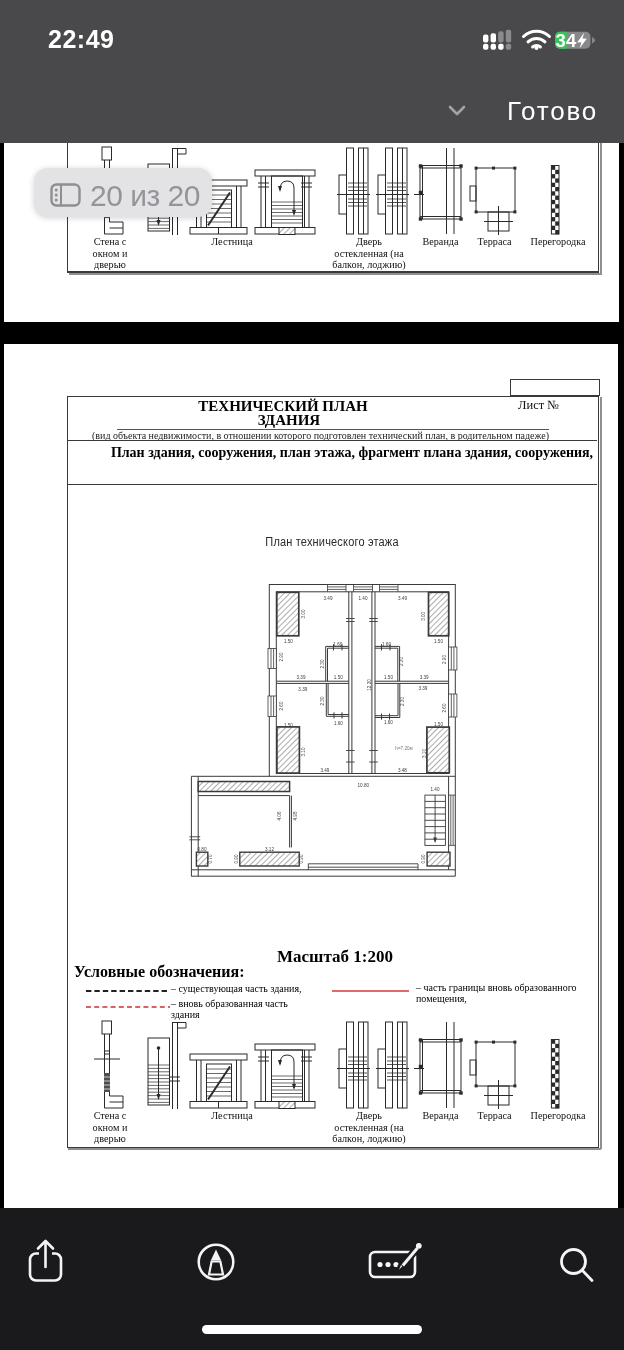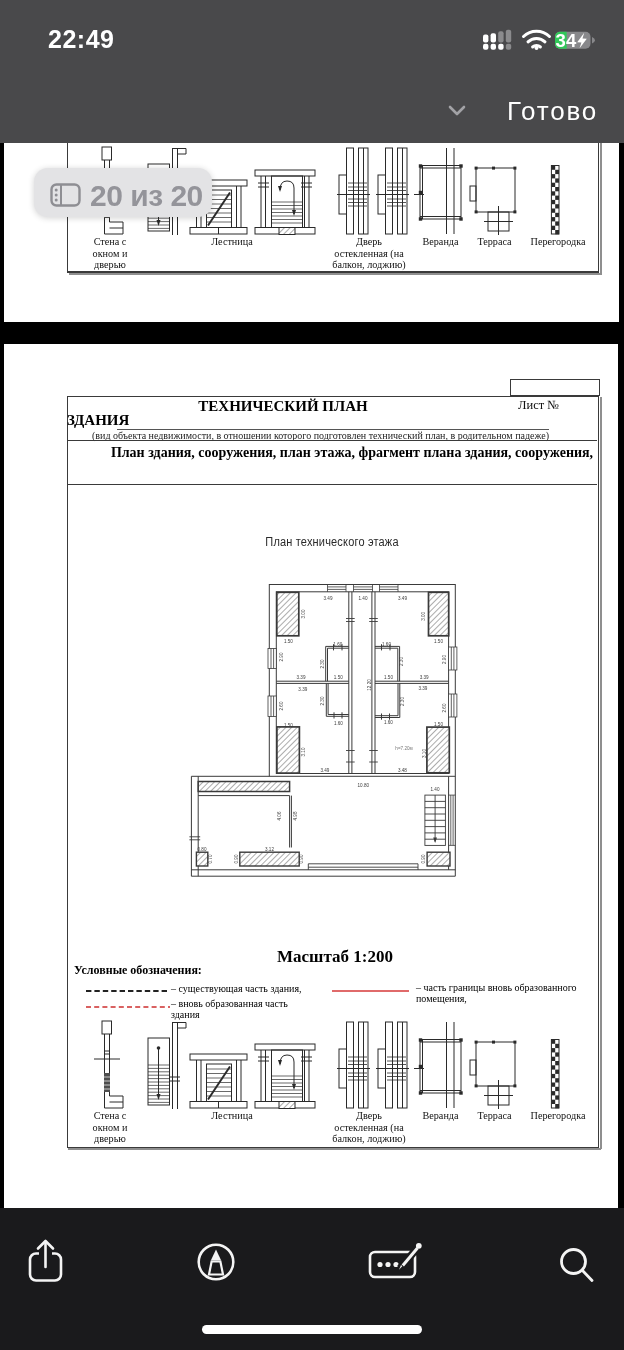--- a/index.html
+++ b/index.html
@@ -72,36 +72,36 @@
   <div class="abs" style="left:34px;top:168px;width:178px;height:49px;background:#e3e3e5;border-radius:14px;box-shadow:0 1px 6px rgba(0,0,0,.18);"></div>
 
   <svg class="abs" style="left:50px;top:183px;" width="32" height="24" viewBox="0 0 32 24">
     <rect x="1.5" y="1.5" width="28" height="21" rx="5" fill="none" stroke="#8e8e93" stroke-width="2.4"></rect>
     <line x1="11" y1="2" x2="11" y2="22" stroke="#8e8e93" stroke-width="2"></line>
     <circle cx="6.2" cy="7" r="1.5" fill="#8e8e93"></circle>
     <circle cx="6.2" cy="12" r="1.5" fill="#8e8e93"></circle>
     <circle cx="6.2" cy="17" r="1.5" fill="#8e8e93"></circle>
   </svg>
 
-  <div class="abs" style="left:90px;top:179px;width:130px;color:#94949a;font-size:30px;font-weight:700;letter-spacing:-.5px;">20 из 20</div>
+  <div class="abs" style="left:90px;top:179px;width:130px;color:#94949a;font-size:30px;font-weight:400;letter-spacing:-.5px;">20 из 20</div>
 
   <div class="abs" id="page2" style="left:4px;top:344px;width:614px;height:864px;background:#fff;overflow:hidden;">
 
     <div class="abs" style="left:506px;top:35px;width:88px;height:15px;border:1.6px solid #3a3a3a;"></div>
     <div class="abs serif" style="left:514px;top:36.5px;font-size:12.5px;color:#111;margin-top:17px;">Лист №</div>
 
     <div class="abs" style="left:62.5px;top:52px;width:530px;height:750px;border:1.6px solid #3a3a3a;"></div>
 
     <div class="abs" style="left:595.5px;top:53px;width:2px;height:752px;background:#8f8f8f;"></div>
 
     <div class="abs" style="left:64px;top:803.5px;width:533px;height:2px;background:#8f8f8f;"></div>
 
     <div class="abs serif" style="left:63px;top:53.5px;width:432px;text-align:center;font-size:15px;font-weight:bold;color:#000;">ТЕХНИЧЕСКИЙ ПЛАН</div>
 
-    <div class="abs serif" style="left:63px;top:67.5px;width:444px;font-size:15px;font-weight:bold;color:#000;">ЗДАНИЯ</div>
+    <div class="abs serif" style="left:63px;top:67.5px;width:444px;text-align:center;font-size:15px;font-weight:bold;color:#000;">ЗДАНИЯ</div>
 
     <div class="abs" style="left:113px;top:84.5px;width:432px;height:1px;background:#555;"></div>
 
     <div class="abs serif" style="left:63px;top:86px;width:507px;text-align:center;font-size:10px;color:#222;">(вид объекта недвижимости, в отношении которого подготовлен технический план, в родительном падеже)</div>
 
     <div class="abs" style="left:63px;top:95.5px;width:530px;height:1.6px;background:#3a3a3a;"></div>
 
     <div class="abs serif" style="left:63px;top:101px;width:570px;text-align:center;font-size:14px;font-weight:bold;color:#000000;">План здания, сооружения, план этажа, фрагмент плана здания, сооружения,</div>
 
 
@@ -323,21 +323,21 @@
           <text transform="translate(238,859) rotate(-90)">0.90</text>
           <text x="269.5" y="851">3.12</text>
           <text transform="translate(303.3,859) rotate(-90)">0.90</text>
           <text transform="translate(425.2,859) rotate(-90)">0.90</text>
         </g>
       </g>
     </svg>
 
     <div class="abs serif" style="left:66px;top:603px;width:530px;text-align:center;font-size:17px;font-weight:bold;color:#000;">Масштаб 1:200</div>
 
-    <div class="abs serif" style="left:70px;top:618.5px;font-size:12px;font-weight:bold;color:#000;">Условные обозначения:</div>
+    <div class="abs serif" style="left:70px;top:618.5px;font-size:16px;font-weight:bold;color:#000;">Условные обозначения:</div>
 
     <svg class="abs" style="left:82px;top:644.5px;" width="84" height="4" viewBox="0 0 84 4">
       <line x1="0" y1="2" x2="84" y2="2" stroke="#222" stroke-width="2.2" stroke-dasharray="5.4 3"></line>
     </svg>
 
     <div class="abs serif" style="left:167px;top:638.5px;font-size:10px;color:#000;">– существующая часть здания,</div>
 
     <div class="abs" style="left:328px;top:645.5px;width:77px;height:2px;background:#e06a6a;"></div>
 
     <div class="abs serif" style="left:412px;top:637.5px;width:178px;font-size:10px;color:#000;line-height:11.5px;">– часть границы вновь образованного помещения,</div>

